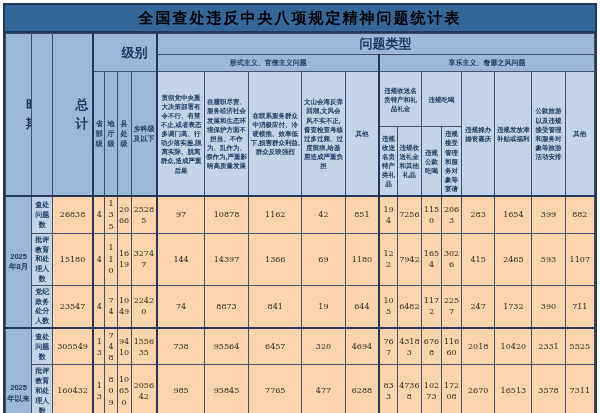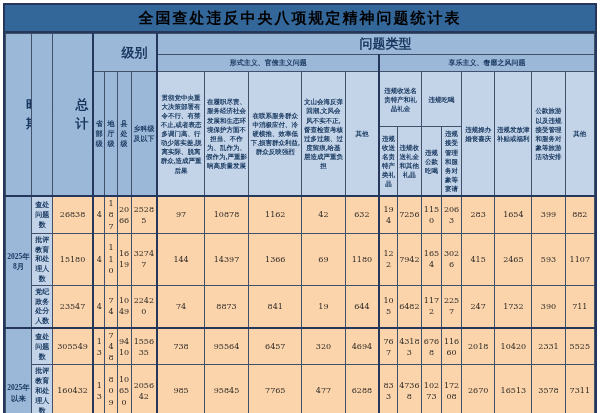--- a/index.html
+++ b/index.html
@@ -12,21 +12,21 @@
     font-size:6.5px;line-height:1.4;color:#17375e;word-break:break-all;overflow:hidden;}
   .hd{background:#9cb8d9;font-weight:bold;}
   .hl{background:#c3d4e9;font-weight:bold;}
   .row-a td{height:14px;font-size:13px;padding-left:20px;}
   .row-b td{height:14px;font-size:7px;}
   .desc-row td{height:52px;}
   .sub-row td{height:66px;}
   .lv{font-size:7px;}
   tbody tr{height:30px;}
   tbody tr:first-child td{border-top:2px solid #25385c;}
-  .period-cell{background:#9cb8d9;font-weight:bold;font-size:7.5px;font-family:Liberation Serif, serif;}
+  .period-cell{background:#9cb8d9;font-weight:bold;font-size:7.5px;}
   .item-cell{background:#c3d4e9;font-weight:bold;font-size:7px;}
   .data-cell{background:#fbd4ac;font-family:"DejaVu Serif",serif;font-size:8px;color:#2e2a24;}
   .bl2{border-left:2px solid #25385c;}
   .bt2{border-top:2px solid #25385c !important;}
 </style>
 </head>
 <body>
 
 <div class="wrapper">
   <div class="title-bar">全国查处违反中央八项规定精神问题统计表</div>
@@ -88,28 +88,28 @@
         <td class="hl">违规公款吃喝</td>
         <td class="hl">违规接受管理和服务对象等宴请</td>
       </tr>
     </thead>
     <tbody>
         <tr>
           <td class="period-cell" rowspan="3">2025年8月</td>
           <td class="item-cell">查处问题数</td>
           <td class="data-cell">26838</td>
           <td class="data-cell bl2">4</td>
-          <td class="data-cell">187</td>
+          <td class="data-cell">135</td>
           <td class="data-cell">2066</td>
           <td class="data-cell">25285</td>
           <td class="data-cell bl2">97</td>
           <td class="data-cell">10878</td>
           <td class="data-cell">1162</td>
           <td class="data-cell">42</td>
-          <td class="data-cell">632</td>
+          <td class="data-cell">851</td>
           <td class="data-cell bl2">194</td>
           <td class="data-cell">7256</td>
           <td class="data-cell">1150</td>
           <td class="data-cell">2063</td>
           <td class="data-cell">283</td>
           <td class="data-cell">1654</td>
           <td class="data-cell">399</td>
           <td class="data-cell">882</td>
         </tr>
         <tr>

